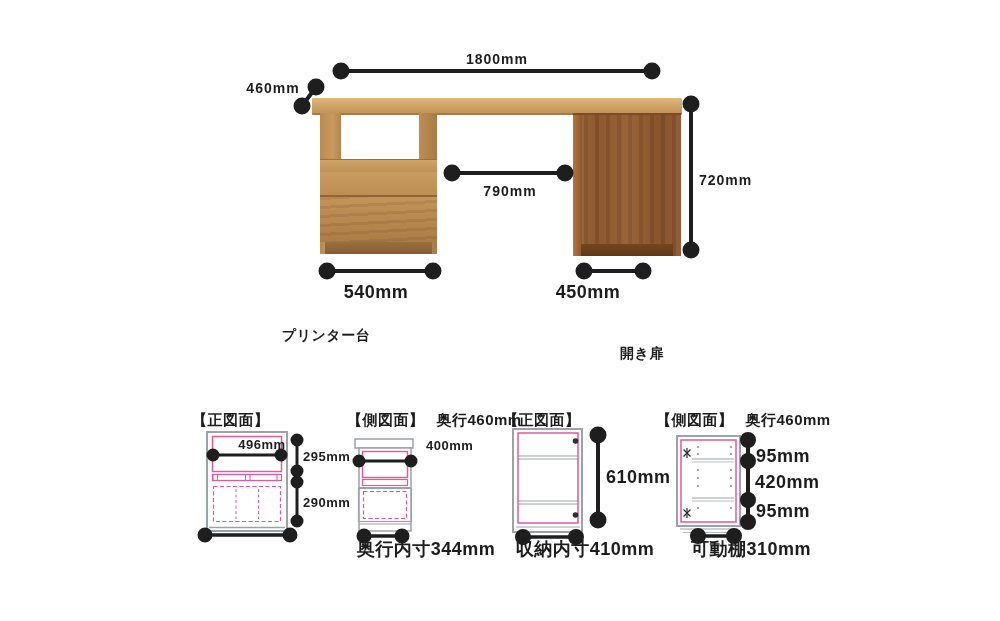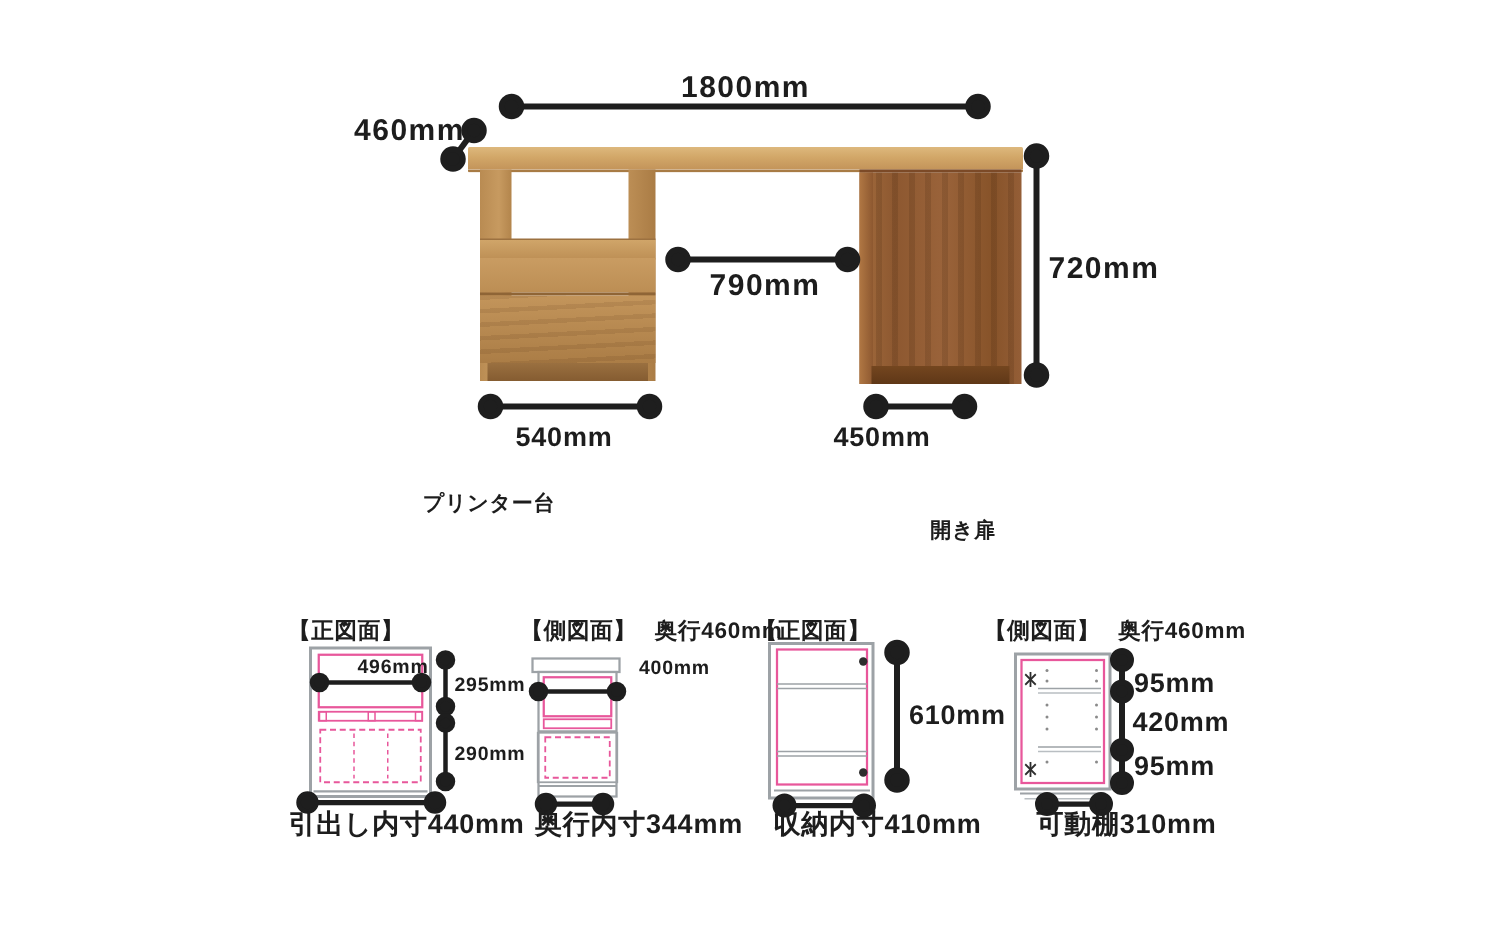--- a/index.html
+++ b/index.html
@@ -3,21 +3,21 @@
 <meta charset="utf-8">
 <style>
   html,body{margin:0;padding:0;background:#ffffff;}
   .canvas{
     position:relative;width:1000px;height:621px;background:#ffffff;overflow:hidden;
     font-family:"Liberation Sans","DejaVu Sans",sans-serif;color:#1d1d1d;font-weight:700;
   }
   .lbl{position:absolute;white-space:nowrap;color:#1d1d1d;font-weight:700;}
   .lbl.center{transform:translate(-50%,-50%);}
   .lbl.vmid{transform:translateY(-50%);}
-  .t17{font-size:20px;letter-spacing:1px;text-align:center;}
+  .t17{font-size:14px;letter-spacing:1px;text-align:center;}
   .t15{font-size:18px;letter-spacing:0.5px;}
   .t14{font-size:14px;letter-spacing:0.5px;}
   .t13{font-size:13px;letter-spacing:0.5px;}
   .title-row{position:absolute;display:flex;gap:12px;font-size:15px;letter-spacing:0.5px;white-space:nowrap;}
   
   .desk-top{
     position:absolute;left:312px;top:98px;width:370px;height:15px;
     background:linear-gradient(180deg,#ddb87d 0%,#d2a768 45%,#c3945a 100%);
     border-bottom:2px solid #a87b45;border-radius:1px;
   }
@@ -209,21 +209,20 @@
   <div class="lbl t15 center" style="left:588px;top:292px">450mm</div>
   <div class="lbl t14 center" style="left:326px;top:336px">プリンター台</div>
   <div class="lbl t14 center" style="left:642px;top:354px">開き扉</div>
 
   <div class="title-row" style="left:192px;top:411px">
     <span>【正図面】</span>
   </div>
   <div class="lbl t13 center" style="left:262px;top:444px">496mm</div>
   <div class="lbl t13 vmid" style="left:303px;top:456px">295mm</div>
   <div class="lbl t13 vmid" style="left:303px;top:502px">290mm</div>
-  <div class="lbl t15 center" style="left:271px;top:549px">引出し内寸440mm</div>
 
   <div class="title-row" style="left:347px;top:411px">
     <span>【側図面】</span>
     <span>奥行460mm</span>
   </div>
   <div class="lbl t13 vmid" style="left:426px;top:445px">400mm</div>
   <div class="lbl t15 center" style="left:426px;top:549px">奥行内寸344mm</div>
 
   <div class="title-row" style="left:503px;top:411px">
     <span>【正図面】</span>

